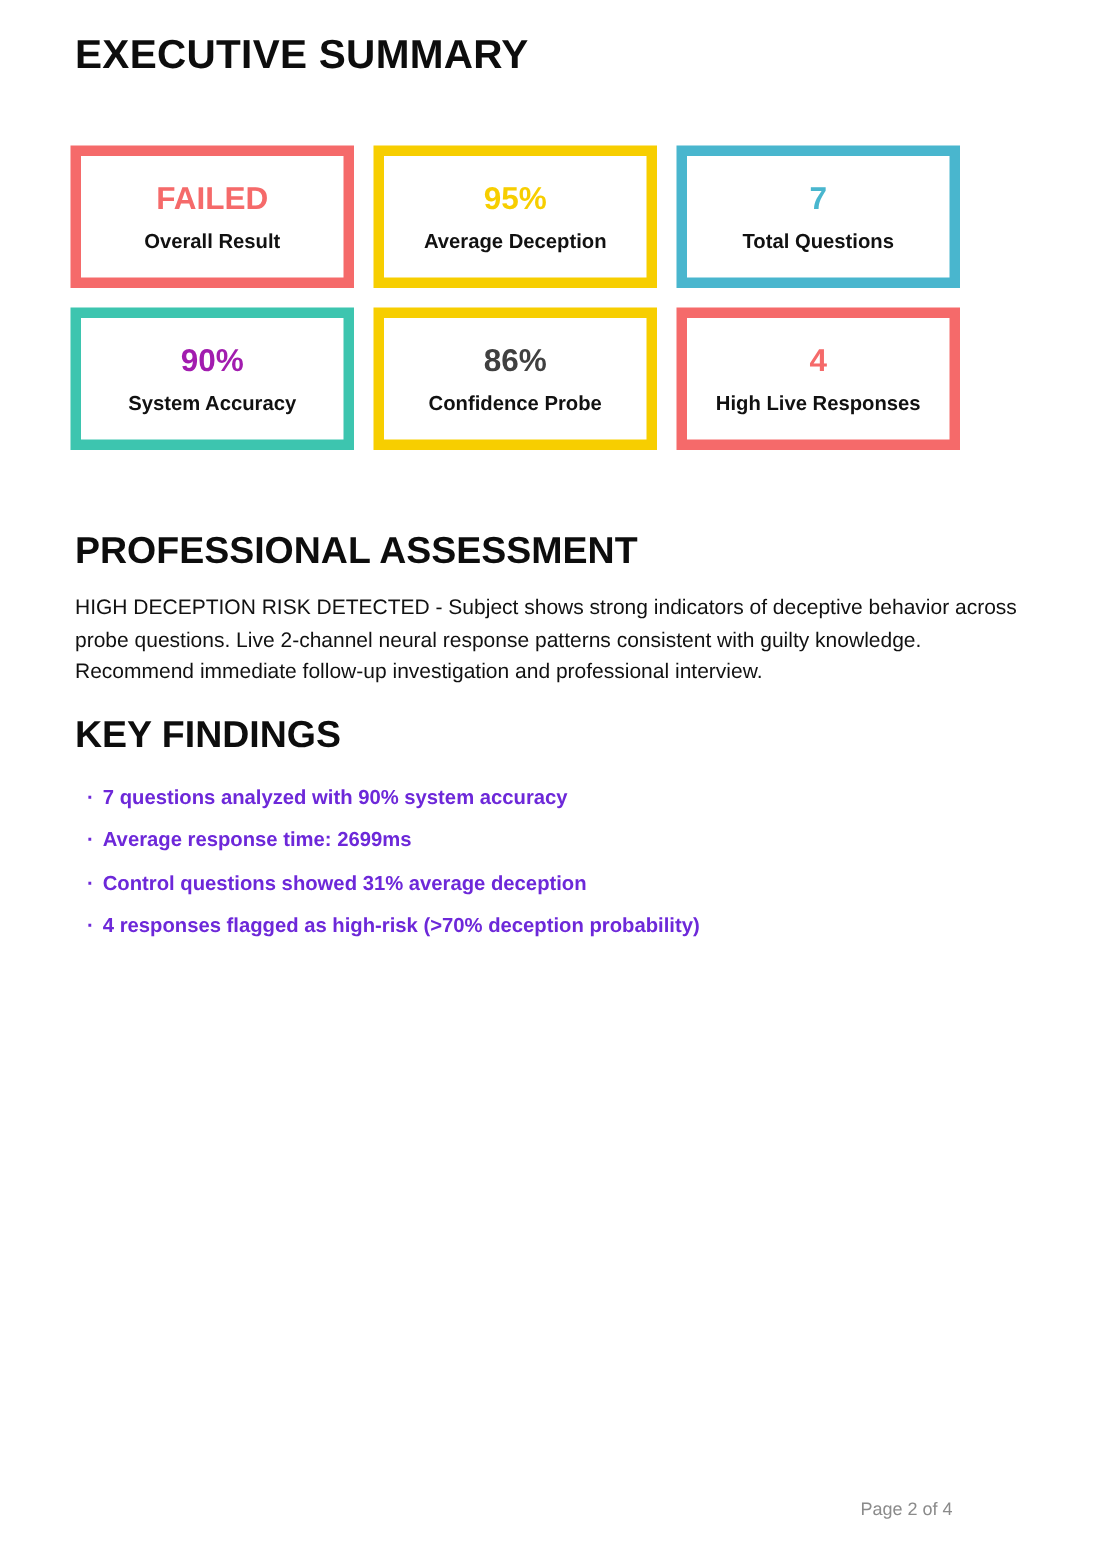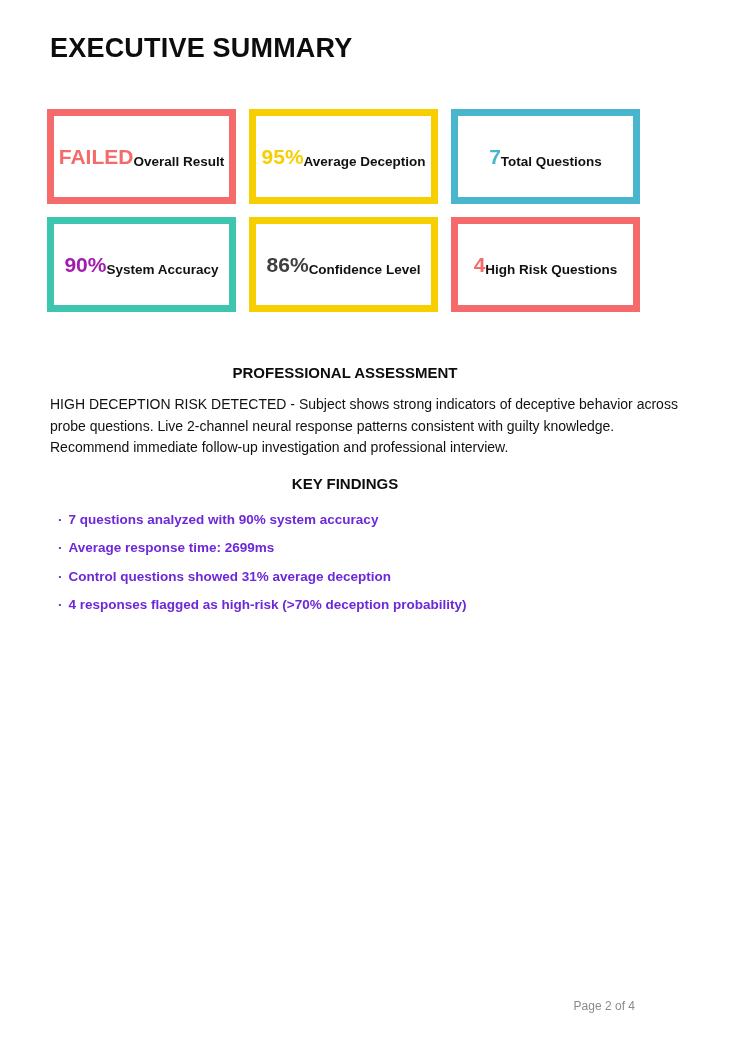--- a/index.html
+++ b/index.html
@@ -10,21 +10,21 @@
     font-family: "Liberation Sans", "DejaVu Sans", sans-serif;
     color: #111111;
     position: relative;
     overflow: hidden;
   }
   .page {
     position: relative;
     width: 687px;
     height: 1044px;
     background: #ffffff;
-    padding: 16px 47px;
+    padding: 4px 47px;
   }
   .page-title {
     padding-top: 16px;
     margin-left: 3px;
     font-size: 27px;
     font-weight: 700;
     letter-spacing: 0.2px;
     line-height: 1.2;
     color: #0d0d0d;
   }
@@ -33,43 +33,42 @@
     display: grid;
     grid-template-columns: repeat(3, 1fr);
     column-gap: 13px;
     row-gap: 13px;
   }
   .stat-card {
     height: 95px;
     background: #ffffff;
     border: 7px solid #cccccc; 
     display: flex;
-    flex-direction: row;
+    flex-direction: column;
     align-items: center;
     justify-content: center;
     text-align: center;
   }
   .stat-value {
     font-size: 21px;
     font-weight: 700;
     line-height: 1.1;
   }
   .stat-label {
     margin-top: 9px;
     font-size: 13.5px;
     font-weight: 700;
     color: #111111;
   }
   .section-heading {
     margin-left: 3px;
-    font-size: 15px;
+    font-size: 25px;
     font-weight: 700;
     line-height: 1.2;
     color: #0d0d0d;
-    text-align: center;
   }
   .assessment-heading { margin-top: 52px; }
   .assessment-body {
     margin-top: 12px;
     margin-left: 3px;
     width: 643px;
     font-size: 14px;
     font-weight: 400;
     line-height: 21.5px;
     color: #111111;
@@ -120,25 +119,25 @@
     <div class="stat-card" style="border-color: rgb(73, 182, 206);">
       <div class="stat-value" style="color: rgb(73, 182, 206);">7</div>
       <div class="stat-label">Total Questions</div>
     </div>
     <div class="stat-card" style="border-color: rgb(61, 197, 175);">
       <div class="stat-value" style="color: #a21caf;">90%</div>
       <div class="stat-label">System Accuracy</div>
     </div>
     <div class="stat-card" style="border-color: rgb(247, 206, 0);">
       <div class="stat-value" style="color: #404040;">86%</div>
-      <div class="stat-label">Confidence Level</div>
+      <div class="stat-label">Confidence Probe</div>
     </div>
     <div class="stat-card" style="border-color: rgb(245, 106, 106);">
       <div class="stat-value" style="color: rgb(245, 106, 106);">4</div>
-      <div class="stat-label">High Risk Questions</div>
+      <div class="stat-label">High Live Responses</div>
     </div>
   </div>
 
   <div>
     <h2 class="section-heading assessment-heading">PROFESSIONAL ASSESSMENT</h2>
     <p class="assessment-body">HIGH DECEPTION RISK DETECTED - Subject shows strong indicators of deceptive behavior across probe questions. Live 2-channel neural response patterns consistent with guilty knowledge. Recommend immediate follow-up investigation and professional interview.</p>
   </div>
 
   <div>
     <h2 class="section-heading findings-heading">KEY FINDINGS</h2>

